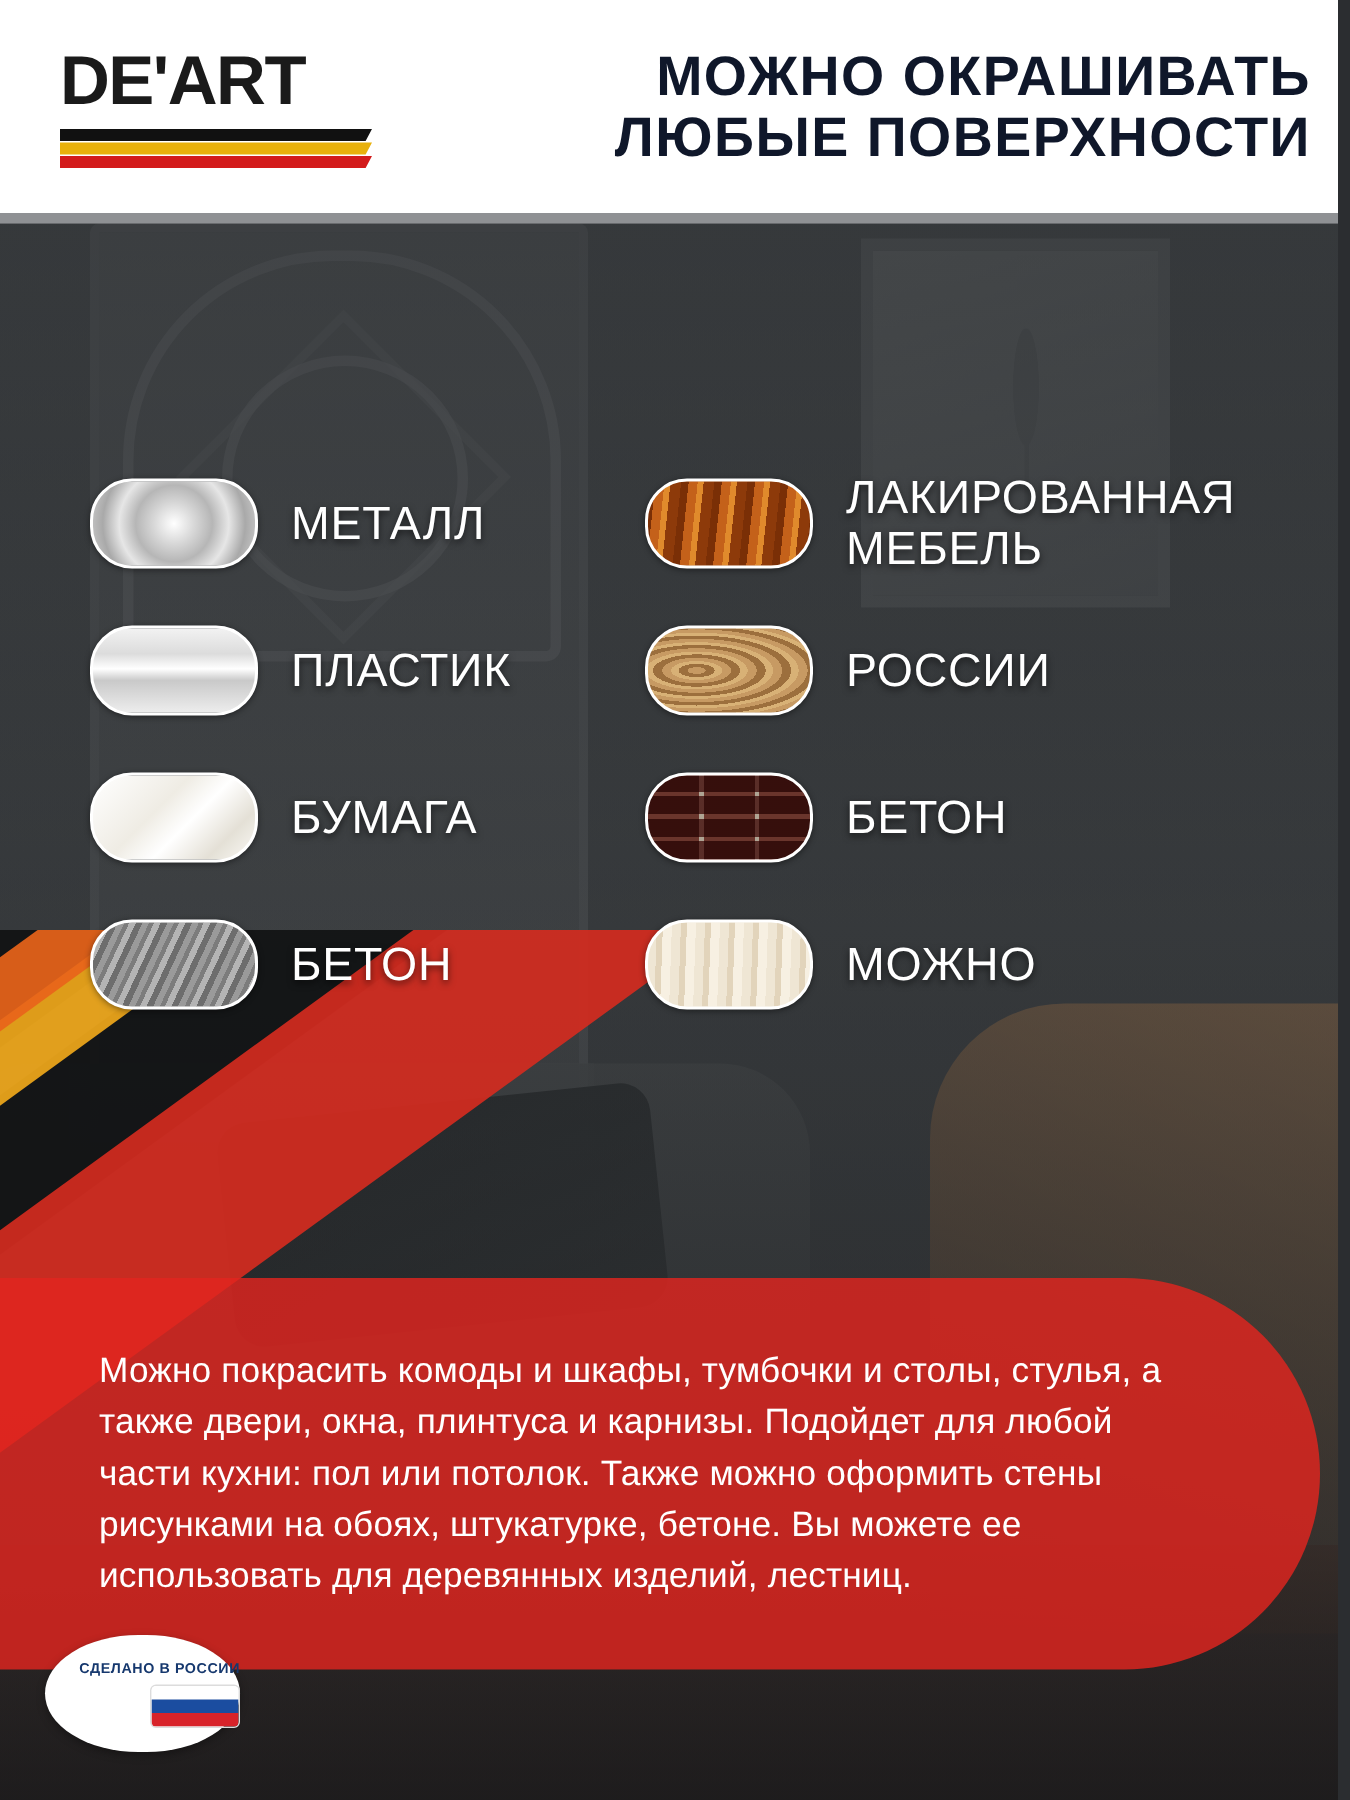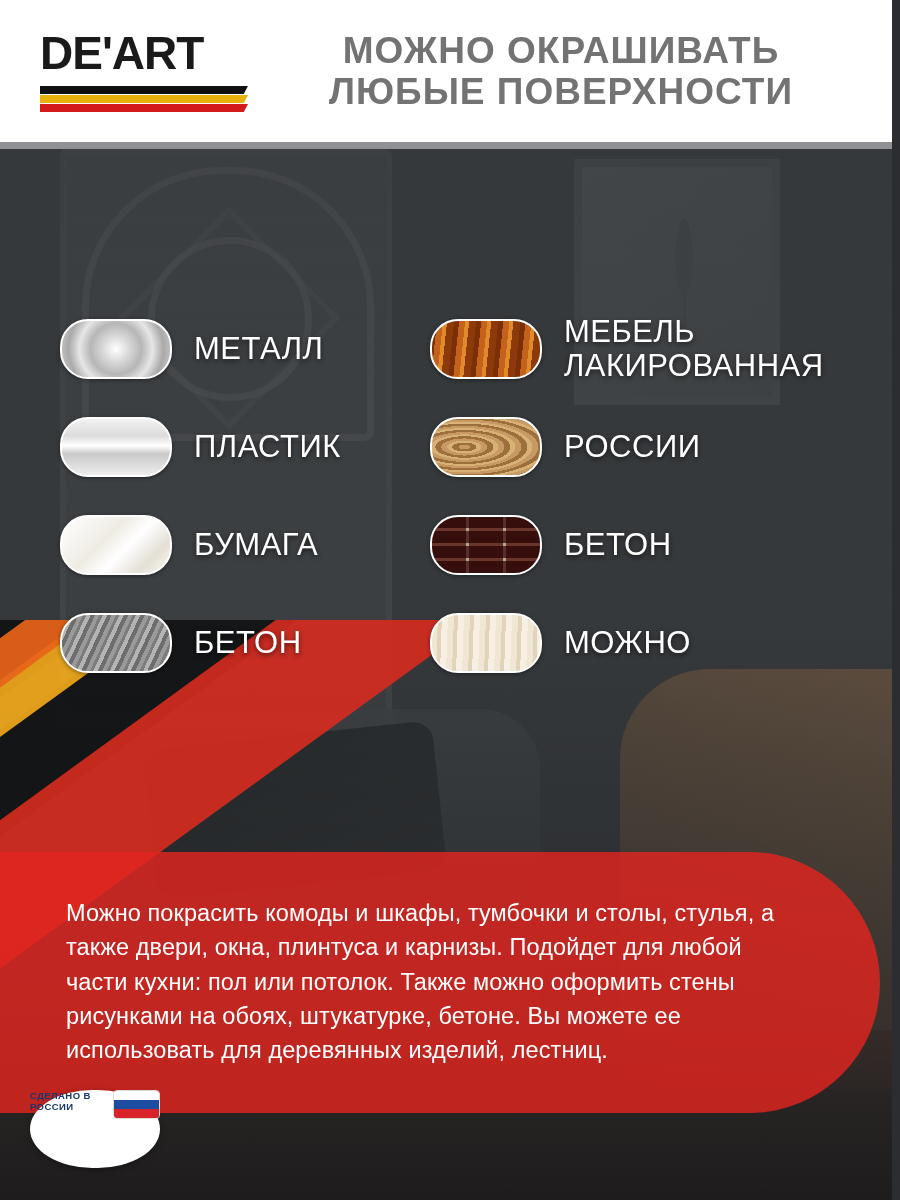--- a/index.html
+++ b/index.html
@@ -58,26 +58,26 @@
     transform: skewX(-28deg);
     transform-origin: left top;
   }
   .brand-flag .s1 { top: 0;  background: #111111; }
   .brand-flag .s2 { top: 9px;  background: #e8b10c; }
   .brand-flag .s3 { top: 18px; background: #d31b1b; }
 
   .header-title {
     flex: 1;
     padding-right: 26px;
-    text-align: center;
+    text-align: right;
     font-size: 37px;
     font-weight: bold;
     line-height: 1.12;
     letter-spacing: 1px;
-    color: #737373;
+    color: #0f172a;
   }
   .header-title span { display: block; }
 
   .header-rule {
     position: absolute;
     left: 0; top: 142px;
     width: 900px; height: 7px;
     background: #8f9194;
     z-index: 40;
   }
@@ -314,22 +314,22 @@
   .badge {
     position: absolute;
     left: 30px;
     bottom: 32px;
     width: 130px;
     height: 78px;
     border-radius: 64px / 40px;
     background: #ffffff;
     z-index: 30;
     display: flex;
-    flex-direction: row;
-    align-items: flex-start;
+    flex-direction: column;
+    align-items: flex-end;
     justify-content: center;
     box-shadow: 0 2px 6px rgba(0,0,0,.35);
   }
   .badge-text {
     font-size: 9.5px;
     font-weight: bold;
     color: #16386e;
     letter-spacing: .4px;
     margin-bottom: 5px;
   }
@@ -418,22 +418,22 @@
         <div class="surface-label">БЕТОН</div>
       </div>
 
     </div>
 
     <div class="col right">
 
       <div class="surface-item">
         <div class="swatch sw-lacquer"></div>
         <div class="surface-label">
+          <span>ЛАКИРОВАННАЯ</span>
           <span>МЕБЕЛЬ</span>
-          <span>ЛАКИРОВАННАЯ</span>
         </div>
       </div>
 
       <div class="surface-item">
         <div class="swatch sw-wood"></div>
         <div class="surface-label">РОССИИ</div>
       </div>
 
       <div class="surface-item">
         <div class="swatch sw-brick"></div>

